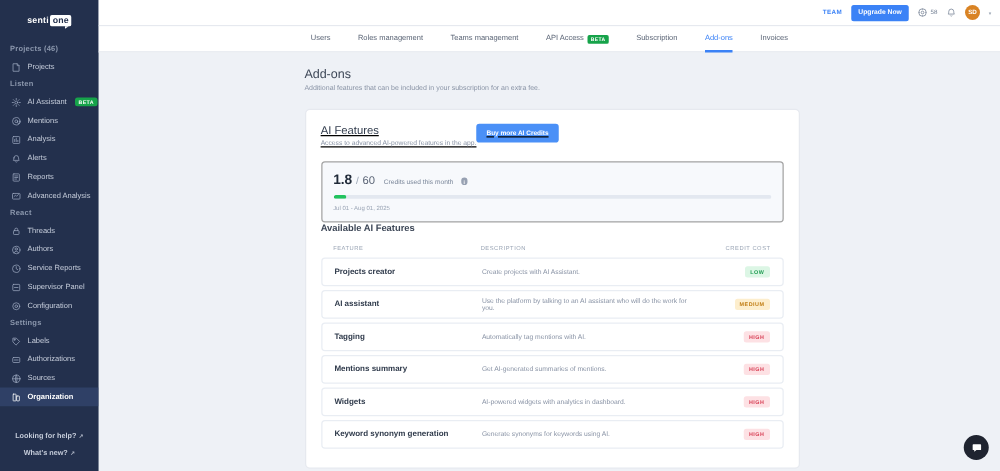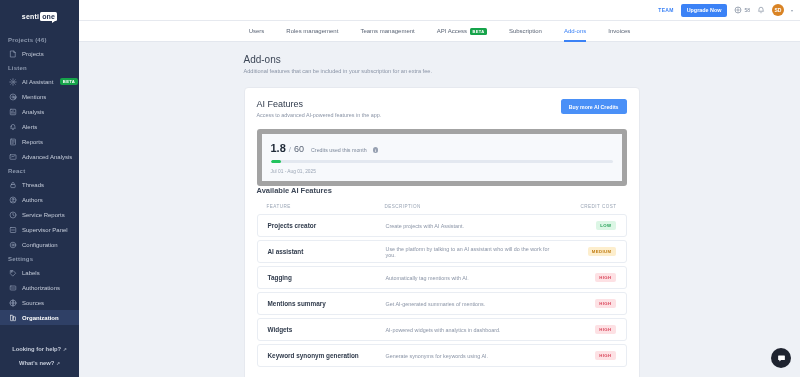--- a/index.html
+++ b/index.html
@@ -105,30 +105,30 @@
   .content { flex: 1 1 auto; overflow: hidden; padding: 12px 0 0 0; }
   .inner { max-width: 400px; margin: 0 auto; padding-left: 4px; }
 
   .page-title { font-size: 10px; color: #3d4757; font-weight: normal; }
   .page-sub { font-size: 5.6px; color: #8a94a6; margin-top: 3px; }
 
   .card {
     background: #ffffff; border: 1px solid #e6e9ef; border-radius: 4px;
     margin-top: 13px; padding: 11px 12px 12px 12px;
   }
-  .card-head { display: flex; align-items: flex-start; justify-content: space-between; }
+  .card-head { display: flex; align-items: flex-start; justify-content: flex-start; text-decoration: underline; }
   .card-title { font-size: 9px; color: #2f3a4b; }
   .card-sub { font-size: 5.4px; color: #8a94a6; margin-top: 3px; }
   .buy-btn {
     background: #4a90f7; color: #fff; border: 0; border-radius: 2.5px;
     font-size: 5.2px; font-weight: bold; padding: 4.5px 8px; cursor: pointer; white-space: nowrap;
   }
 
   .credit-box {
-    background: #f7f9fc; border: 5px solid #a3a3a3; border-radius: 3px;
+    background: #f7f9fc; border: 1px solid #a3a3a3; border-radius: 3px;
     margin-top: 11px; padding: 8px 9px 7px 9px;
   }
   .credit-line { display: flex; align-items: baseline; gap: 3px; }
   .credit-used { font-size: 11px; font-weight: bold; color: #1f2937; }
   .credit-sep { font-size: 8px; color: #9aa5b5; }
   .credit-total { font-size: 9px; color: #5b6576; }
   .credit-label { font-size: 5.3px; color: #7a8699; margin-left: 4px; }
   .info-dot {
     display:inline-flex; align-items:center; justify-content:center;
     width:5.5px;height:5.5px;border-radius:50%;background:#97a1b2;color:#fff;

